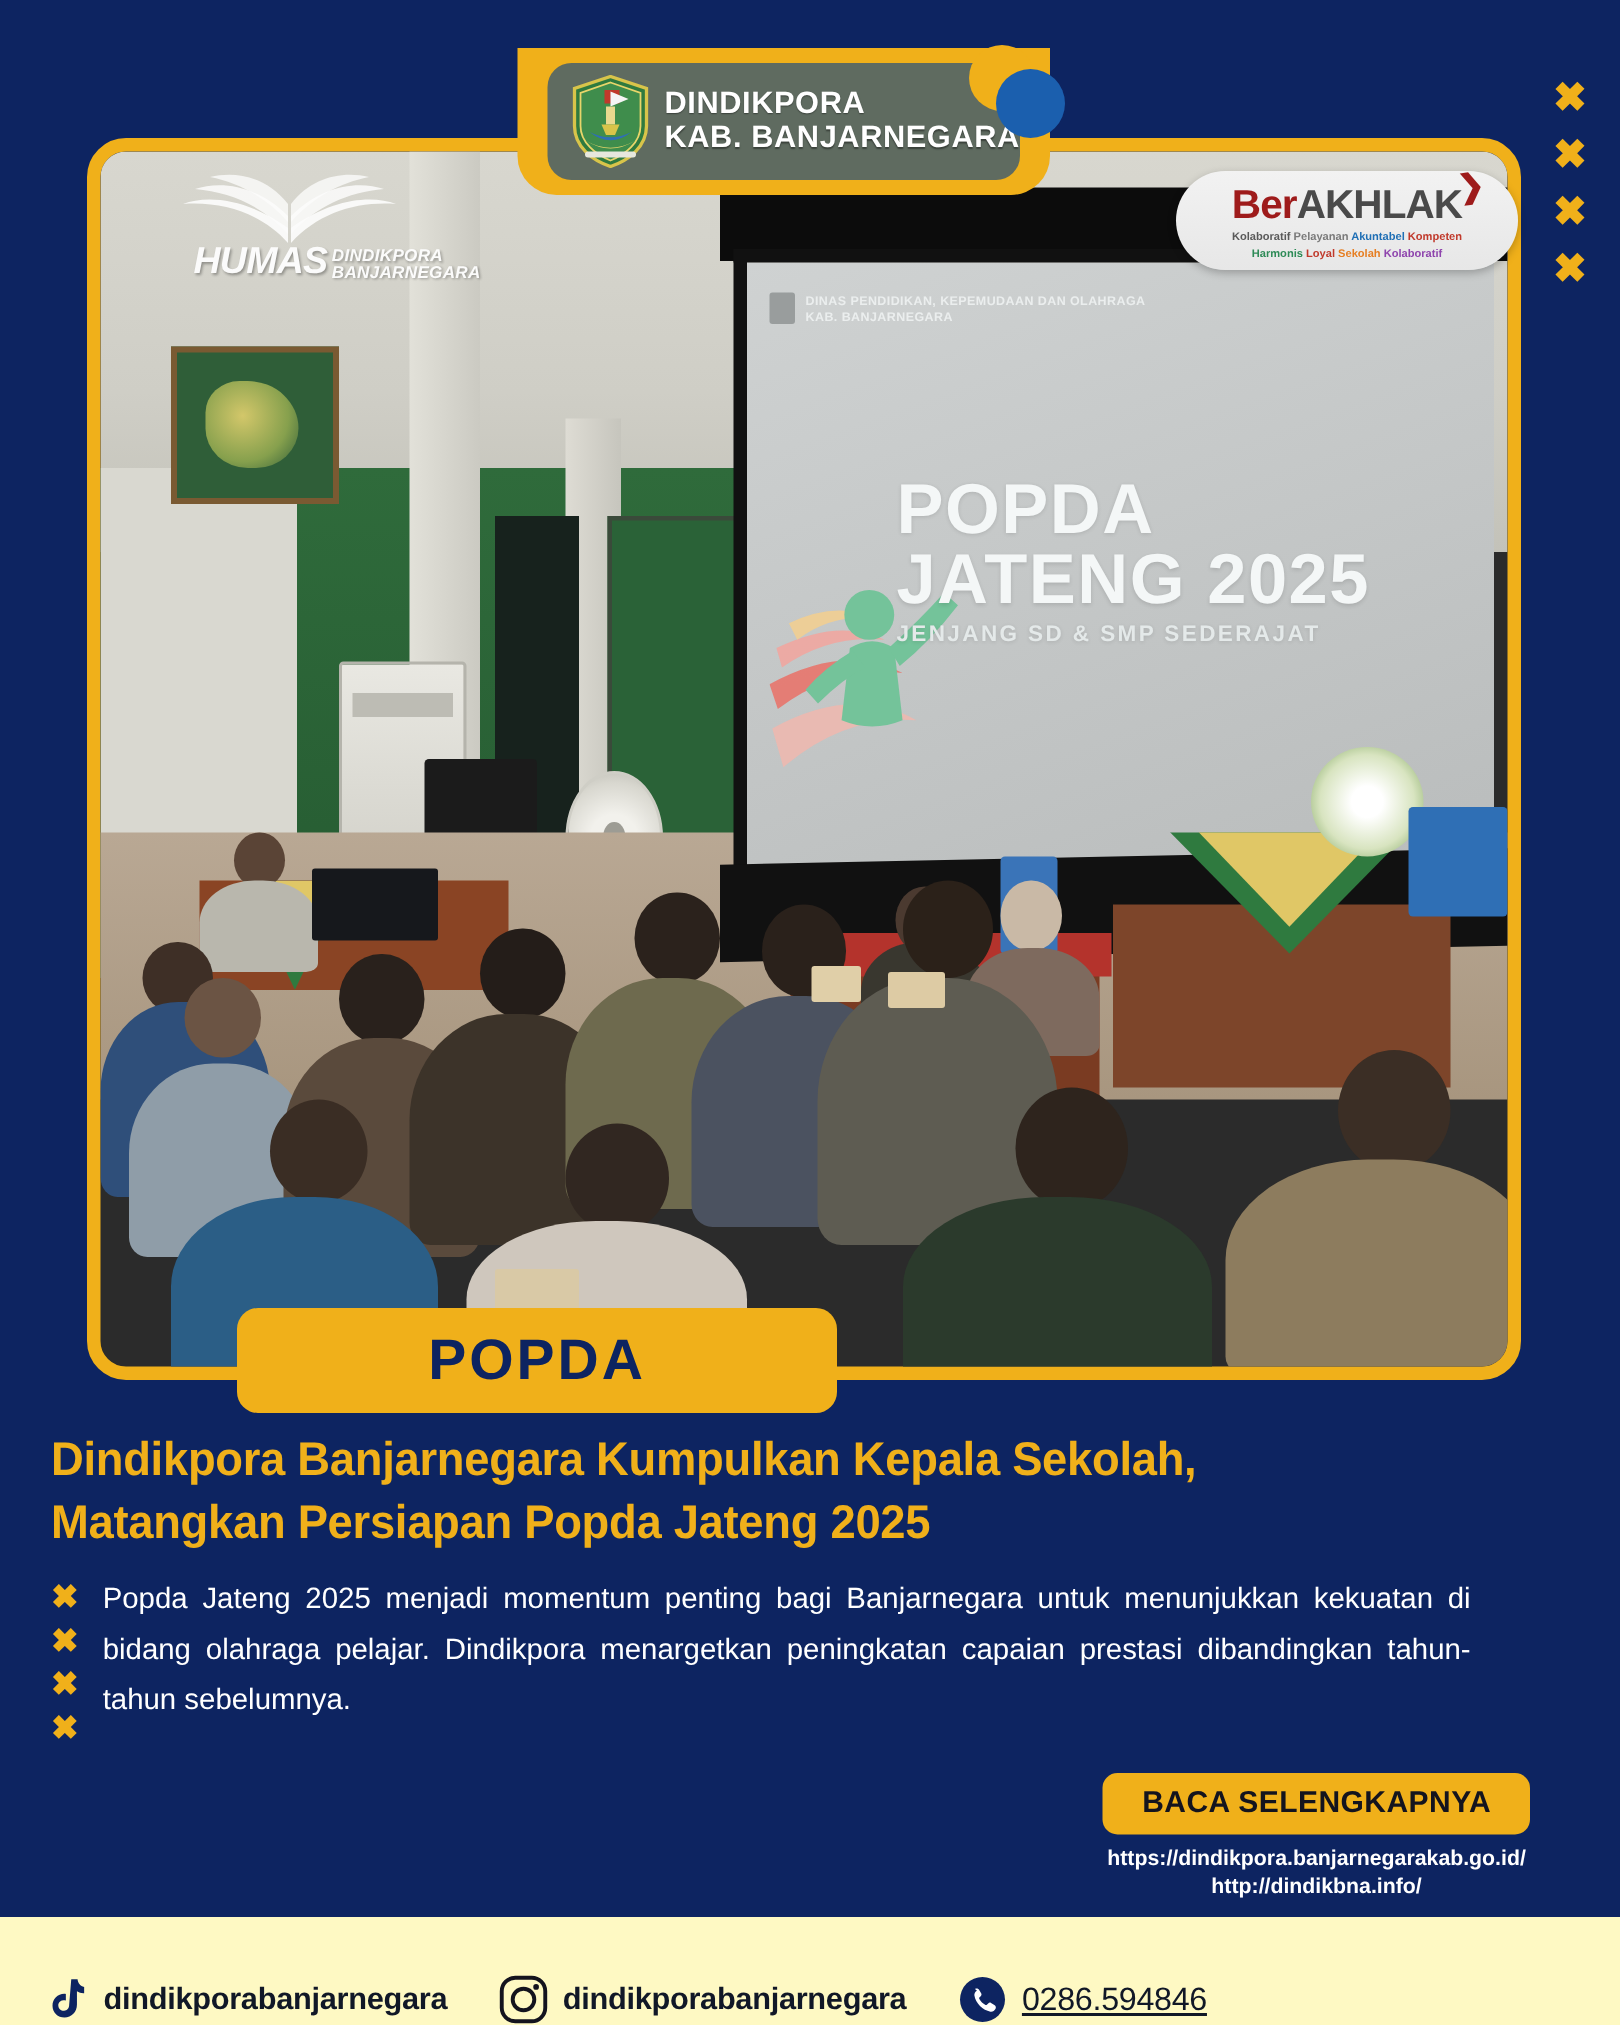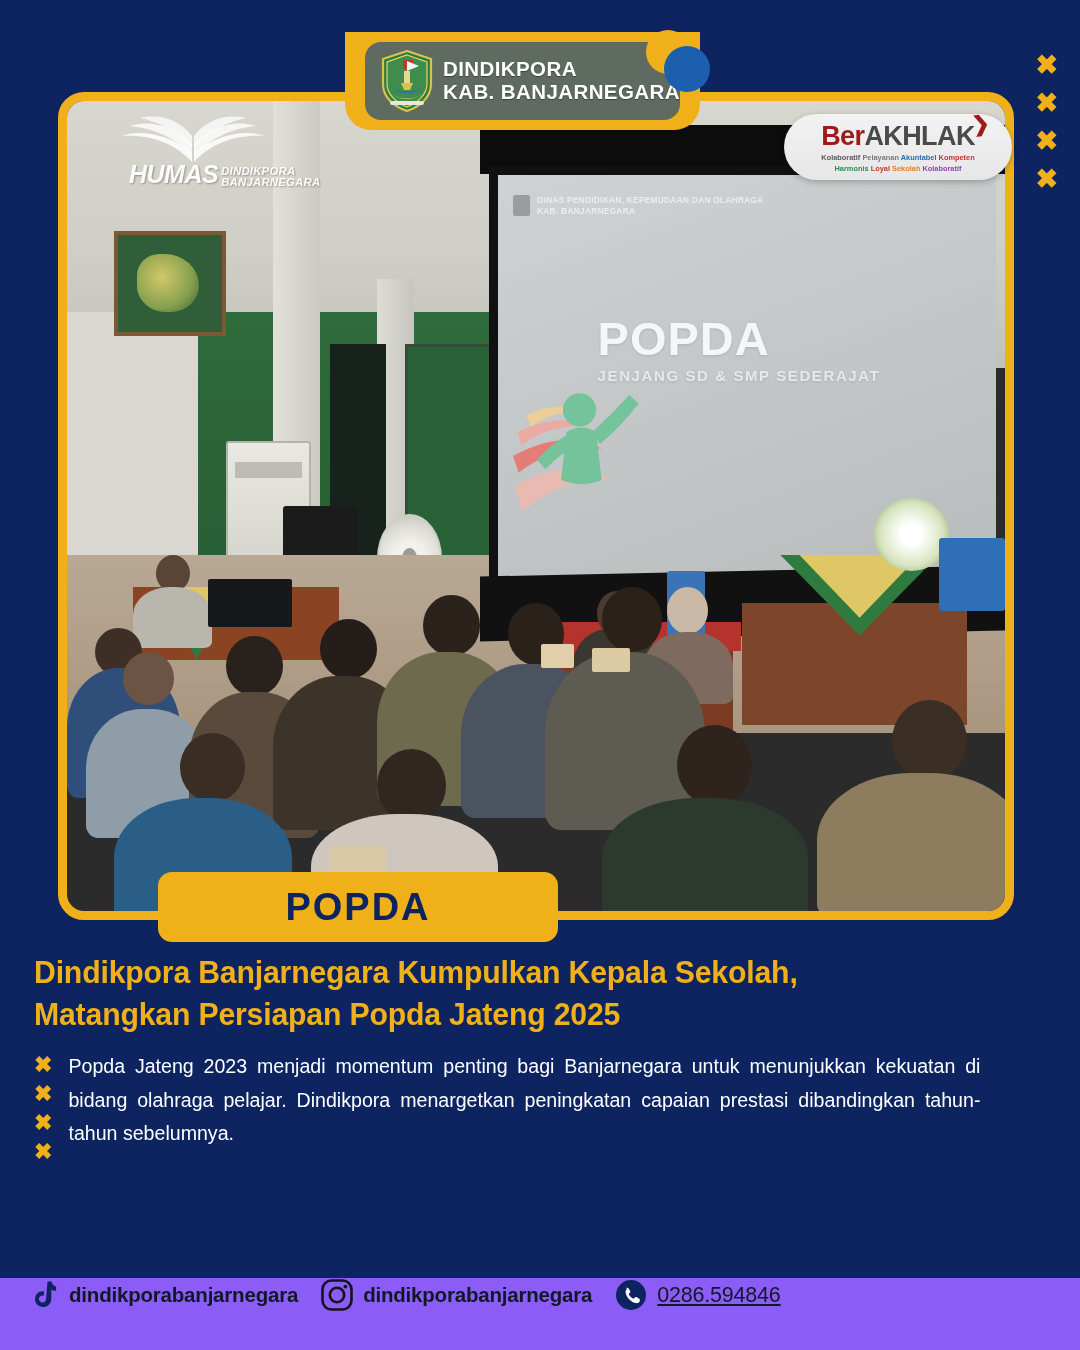--- a/index.html
+++ b/index.html
@@ -152,22 +152,22 @@
   .ba-main { font-size:27px; font-weight:bold; letter-spacing:-.6px; position:relative; }
   .ba-main .ber { color:#9e1b1b; }
   .ba-main .akh { color:#4a4a4a; }
   .ba-arrow { position:absolute; right:-14px; top:-9px; color:#9e1b1b; font-size:21px; font-weight:bold; transform:rotate(-8deg); }
   .ba-sub { font-size:7.4px; font-weight:bold; line-height:1.35; text-align:center; margin-top:1px; white-space:nowrap; }
   .ba-sub .c1{color:#5a5a5a;} .ba-sub .c2{color:#1f6fb5;} .ba-sub .c3{color:#7a7a7a;} .ba-sub .c4{color:#c0392b;}
   .ba-sub .c5{color:#2e8b57;} .ba-sub .c6{color:#8e44ad;margin-top:13px;} .ba-sub .c7{color:#e67e22;}
 
   
   .footer {
-    position:absolute; left:0; bottom:0; width:1080px; height:72px; background:#8b5cf6; z-index:10;
-    display:flex; align-items:flex-start; padding-left:26px; gap:0;
+    position:absolute; left:0; bottom:0; width:1080px; height:72px; background:#fef9c3; z-index:10;
+    display:flex; align-items:flex-end; padding-left:26px; gap:12px;
   }
   .f-item { display:flex; align-items:center; gap:9px; }
   .f-item + .f-item { margin-left:22px; }
   .f-label { color:#111827; font-size:20.5px; font-weight:bold; letter-spacing:-.2px; white-space:nowrap; }
   .f-label.phone { font-weight:normal; font-size:21.5px;text-decoration:underline; }
   .f-icon { width:34px; height:34px; flex:none; display:block; }
   .f-icon svg { width:100%; height:100%; display:block; }
 </style>
 </head>
 <body>
@@ -238,20 +238,21 @@
             <path d="M2 128 q58 -32 104 -6 q-52 -4 -96 34z" fill="#f2b7ad" opacity=".8"></path>
             <path d="M14 52 q34 -16 60 -4 q-30 -2 -54 16z" fill="#f3cf8e" opacity=".85"></path>
             <circle cx="72" cy="46" r="18" fill="#74c39a"></circle>
             <path d="M58 70 q16 -10 32 0 l6 52 q-22 9 -44 0z" fill="#74c39a"></path>
             <path d="M86 70 q22 -20 40 -40 l10 9 q-20 26 -42 44z" fill="#74c39a"></path>
             <path d="M60 72 q-20 12 -34 28 l9 10 q18 -18 34 -26z" fill="#74c39a"></path>
           </svg>
         </div>
         <div class="slide-title">
           <span class="t1">POPDA</span>
+          <span class="t2">JATENG 2025</span>
           <span class="slide-sub">JENJANG SD &amp; SMP SEDERAJAT</span>
         </div>
       </div>
       <div class="screen-curtain2"></div>
 
       <div class="podium-left">
           <div class="v"></div>
           <div class="v2"></div>
         </div>
       <div class="head-table">
@@ -358,23 +359,30 @@
 
   <div class="headline">Dindikpora Banjarnegara Kumpulkan Kepala Sekolah, Matangkan Persiapan Popda Jateng 2025</div>
 
   <div class="body-wrap">
     <div class="x-col">
       <span class="xmark">✖</span>
       <span class="xmark">✖</span>
       <span class="xmark">✖</span>
       <span class="xmark">✖</span>
     </div>
-    <div class="body-text">Popda Jateng 2023 menjadi momentum penting bagi Banjarnegara untuk menunjukkan kekuatan di bidang olahraga pelajar. Dindikpora menargetkan peningkatan capaian prestasi dibandingkan tahun-tahun sebelumnya.</div>
-  </div>
-
+    <div class="body-text">Popda Jateng 2025 menjadi momentum penting bagi Banjarnegara untuk menunjukkan kekuatan di bidang olahraga pelajar. Dindikpora menargetkan peningkatan capaian prestasi dibandingkan tahun-tahun sebelumnya.</div>
+  </div>
+
+  <div class="cta-wrap">
+    <div class="cta-btn">BACA SELENGKAPNYA</div>
+    <div class="cta-urls">
+      <div>https://dindikpora.banjarnegarakab.go.id/</div>
+      <div>http://dindikbna.info/</div>
+    </div>
+  </div>
 
   <div class="footer">
 
     <div class="f-item">
       <span class="f-icon">
         <svg viewBox="0 0 34 34">
           <path d="M21.5 3.5h4.2c.3 2.6 1.9 4.6 4.4 5.1v4.2c-1.8.1-3.4-.4-4.8-1.3v8.9c0 5-3.6 8.6-8.3 8.6-4.4 0-8-3.4-8-7.9 0-4.7 4-8.4 8.9-7.8v4.4c-.6-.2-1.2-.3-1.8-.2-2 .2-3.4 1.8-3.2 3.8.2 1.9 1.8 3.3 3.8 3.2 2-.1 3.4-1.7 3.4-3.8z" fill="#0d2461"></path>
         </svg>
       </span>
       <span class="f-label">dindikporabanjarnegara</span>

